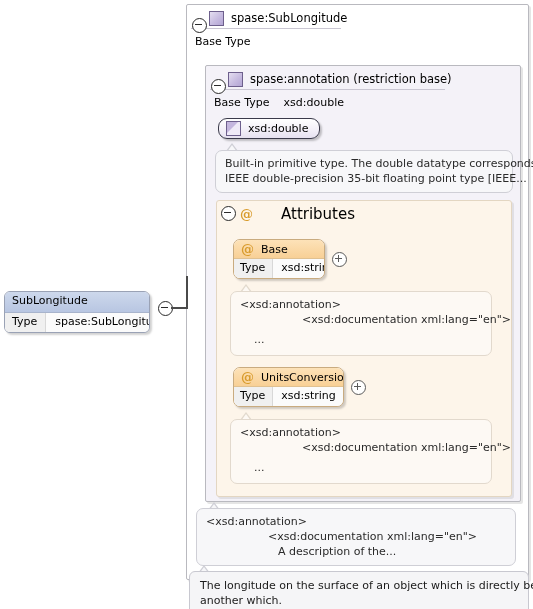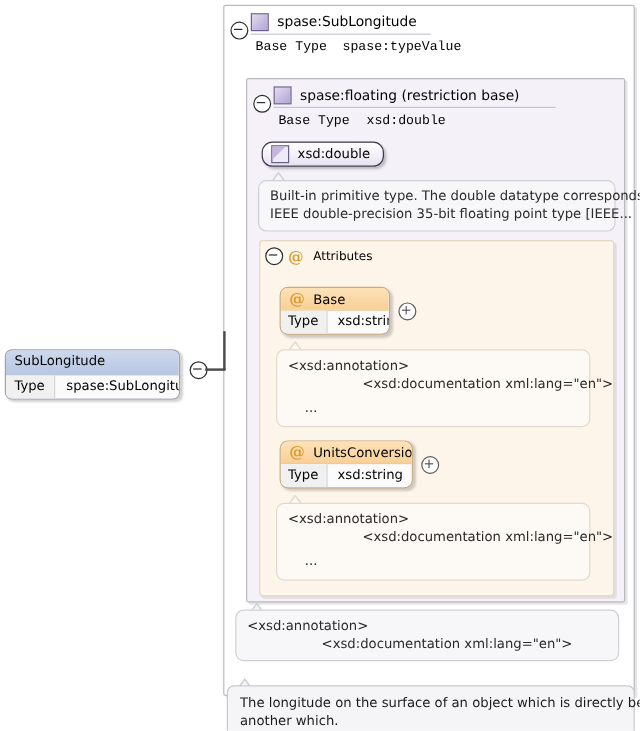--- a/index.html
+++ b/index.html
@@ -51,25 +51,24 @@
   }
   .panel-title-label {
     font-size: 11.5px;
     color: #000;
     white-space: nowrap;
   }
 
   
   .basetype-row {
     display: flex;
-    align-items: center;
+    align-items: flex-end;
     border-top: 1px solid #c9c6d2;
     height: 19px;
-    margin-left: 22px;
-    font-family: Liberation Mono, monospace;
+    margin-left: 4px;
   }
   .basetype-key {
     padding: 2px 6px 0 4px;
     white-space: nowrap;
     font-size: 11px;
   }
   .basetype-sep {
     width: 1px;
     background: #c9c6d2;
   }
@@ -191,21 +190,21 @@
     padding-left: 23px;
     height: 20px;
   }
   .at-glyph {
     font-family: "DejaVu Serif", "Liberation Serif", serif;
     font-size: 13px;
     color: #d89b2c;
     font-weight: bold;
     line-height: 1;
   }
-  .attr-header-label { font-size: 10px; }
+  .attr-header-label { font-size: 15px; margin-left: 20px; }
 
   
   .attr-box {
     border: 1px solid #c9ab7f;
     border-radius: 7px;
     background: #ffffff;
     box-shadow: 2px 2px 2px rgba(0,0,0,0.18);
     overflow: hidden;
   }
   .attr-box-head {
@@ -292,35 +291,34 @@
 <div class="abs panel" style="left:186px; top:4px; width:343px; height:576px;">
 
   <div class="panel-title" style="margin-top:3px;">
     <span class="sq-icon"></span>
     <span class="panel-title-label">spase:SubLongitude</span>
   </div>
 
   <div class="basetype-row" style="width:150px;">
     <span class="basetype-key">Base Type</span>
     <span class="basetype-sep"></span>
-    <span class="basetype-val">spase:typeValue</span>
   </div>
 </div>
 
 <div class="toggle-wrap" style="left:192px; top:18px;">
   <div class="toggle" style="position:relative;">
     <span class="bar-h" style="left:2px; top:5px;"></span>
   </div>
 </div>
 
 <div class="abs panel-inner" style="left:205px; top:65px; width:316px; height:437px;">
 
   <div class="panel-title" style="margin-top:3px;">
     <span class="sq-icon"></span>
-    <span class="panel-title-label">spase:floating (restriction base)</span>
+    <span class="panel-title-label">spase:annotation (restriction base)</span>
   </div>
 
   <div class="basetype-row" style="width:235px;">
     <span class="basetype-key">Base Type</span>
     <span class="basetype-sep"></span>
     <span class="basetype-val">xsd:double</span>
   </div>
 </div>
 
 <div class="toggle-wrap" style="left:211px; top:79px;">
@@ -404,20 +402,21 @@
   <span class="bubble-line">&lt;xsd:annotation&gt;</span>
   <span class="bubble-line indent-1">&lt;xsd:documentation xml:lang="en"&gt;</span>
   <span class="bubble-line indent-dots" style="margin-top:5px;">...</span>
 </div>
 
 <div class="tail" style="left:208px; top:502px;"></div>
 
 <div class="abs bubble" style="left:196px; top:508px; width:320px;">
   <span class="bubble-line">&lt;xsd:annotation&gt;</span>
   <span class="bubble-line indent-1">&lt;xsd:documentation xml:lang="en"&gt;</span>
+  <span class="bubble-line indent-2">A description of the...</span>
 </div>
 
 <div class="tail" style="left:198px; top:565px;"></div>
 
 <div class="abs desc-bubble" style="left:189px; top:571px; width:340px;">
   <span class="bubble-line">The longitude on the surface of an object which is directly below</span>
   <span class="bubble-line">another which.</span>
 </div>
 
 <div class="abs elem-box" style="left:4px; top:291px; width:146px;">

